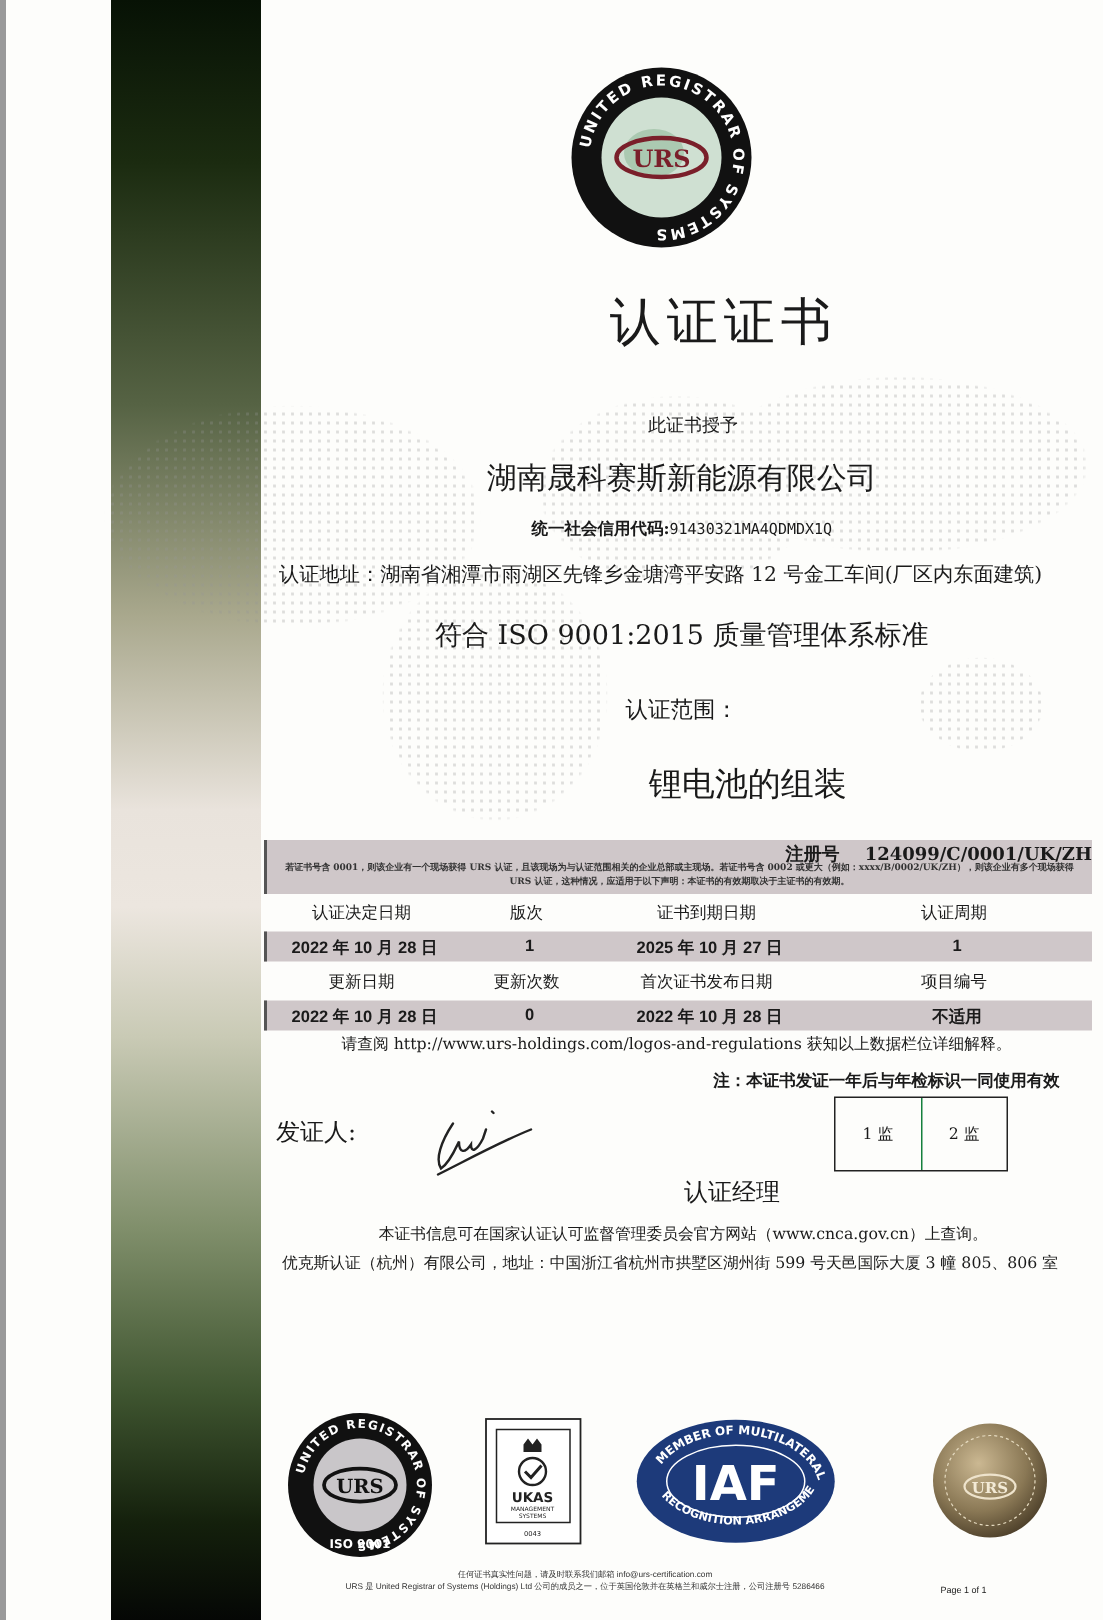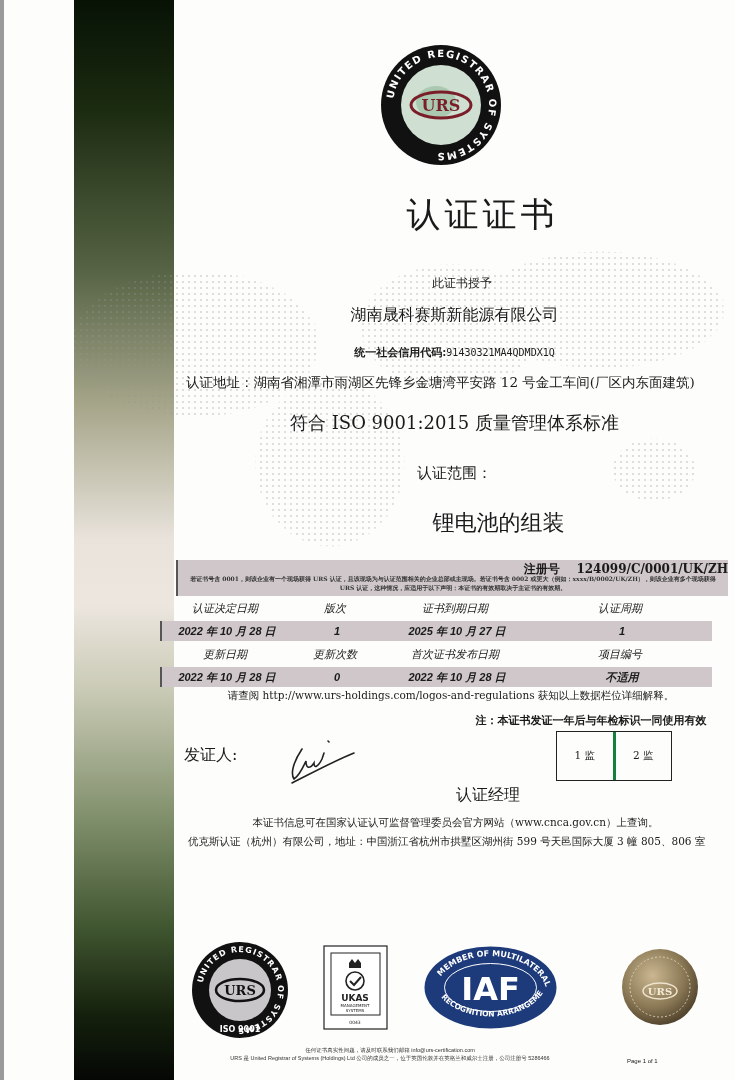--- a/index.html
+++ b/index.html
@@ -10,42 +10,42 @@
   .map { position:absolute; left:60px; top:225px; width:675px; height:340px;
     background-image: radial-gradient(circle, rgba(150,150,150,0.55) 0.9px, transparent 1.2px);
     background-size: 6px 6px; opacity:0.55;
     -webkit-mask: radial-gradient(ellipse 30% 35% at 20% 35%, #000 60%, transparent 62%), radial-gradient(ellipse 18% 40% at 40% 70%, #000 60%, transparent 62%), radial-gradient(ellipse 22% 30% at 58% 30%, #000 60%, transparent 62%), radial-gradient(ellipse 30% 28% at 80% 25%, #000 60%, transparent 62%), radial-gradient(ellipse 10% 15% at 88% 72%, #000 60%, transparent 62%);
     mask: radial-gradient(ellipse 30% 35% at 20% 35%, #000 60%, transparent 62%), radial-gradient(ellipse 18% 40% at 40% 70%, #000 60%, transparent 62%), radial-gradient(ellipse 22% 30% at 58% 30%, #000 60%, transparent 62%), radial-gradient(ellipse 30% 28% at 80% 25%, #000 60%, transparent 62%), radial-gradient(ellipse 10% 15% at 88% 72%, #000 60%, transparent 62%); }
   .abs { position:absolute; }
   .center { text-align:center; }
   .top-logo { left:378px; top:42px; width:126px; height:126px; }
   .title { left:174px; top:192px; width:561px; font-size:34px; letter-spacing:4px;padding-left:28px; }
   .granted { left:174px; top:275px; width:576px; font-size:12px; }
-  .company { left:174px; top:305px; width:561px; font-size:16px; }
+  .company { left:174px; top:305px; width:561px; font-size:20px; }
   .credit { left:174px; top:345px; width:561px; font-size:11px; font-weight:bold; }
   .credit .code { font-family:"DejaVu Sans Mono", monospace; font-weight:normal; font-size:10px;margin-top:47px; }
   .address { left:186px; top:374px; width:549px; font-size:13.5px; }
   .standard { left:174px; top:411px; width:561px; font-size:18px; font-weight:normal; }
   .scope-label { left:174px; top:464px; width:561px; font-size:15px; }
   .scope { left:174px; top:508px; width:561px; font-size:22px;padding-left:44px; }
   .reg-band { left:176px; top:560px; width:550px; height:36px; background:#cfc7c9; border-left:2px solid #555; }
   .reg-num { position:absolute; left:0; width:100%; top:1px; text-align:right; font-size:12px; font-weight:bold; }
   .reg-note { position:absolute; left:4px; right:4px; top:14px; font-size:6px; line-height:9px; font-weight:bold; text-align:center; color:#333; }
-  .row-labels, .row-values { position:absolute; left:160px; width:550px; display:flex; font-size:11px;font-style:italic; }
+  .row-labels, .row-values { position:absolute; left:176px; width:550px; display:flex; font-size:11px; }
   .row-values { background:#cfc7c9; border-left:2px solid #555; height:20px; align-items:center; font-weight:bold; font-family:"Liberation Sans", sans-serif; }
   .row-labels { height:20px; align-items:center; }
   .c1 { width:130px; text-align:center; } .c2 { width:90px; text-align:center; } .c3 { width:150px; text-align:center; } .c4 { flex:1; text-align:center; }
   .regs { left:176px; top:689px; width:550px; font-size:10.5px; text-align:center; }
   .note { left:450px; top:713px; width:282px; font-size:11px; font-weight:bold; text-align:center; }
   .issuer { left:184px; top:745px; font-size:16px; }
   .sig { left:288px; top:735px; width:70px; height:50px; }
   .mgr { left:456px; top:785px; font-size:16px; }
   .boxes { left:556px; top:731px; width:114px; height:48px; border:1px solid #222; display:flex; }
   .boxes div { flex:1; display:flex; align-items:center; justify-content:center; font-size:10.5px; }
-  .boxes div:first-child { border-right:3px solid #15803d; }
+  .boxes div:first-child { border-right:1px solid #15803d; }
   .cnca { left:176px; top:816px; width:559px; font-size:10.5px; text-align:center; }
   .urs-addr { left:188px; top:835px; width:547px; font-size:10.5px; }
   .logo1 { left:190px; top:940px; width:100px; height:100px; }
   .logo2 { left:323px; top:945px; width:65px; height:85px; }
   .logo3 { left:423px; top:945px; width:135px; height:85px; }
   .logo4 { left:620px; top:947px; width:80px; height:80px; }
   .foot { left:230px; top:1046px; width:320px; font-size:5.5px; line-height:8px; text-align:center; font-family:"Liberation Sans", sans-serif; color:#333; }
   .page { left:627px; top:1058px; font-size:6px; font-family:"Liberation Sans", sans-serif; }
 </style>
 </head>

